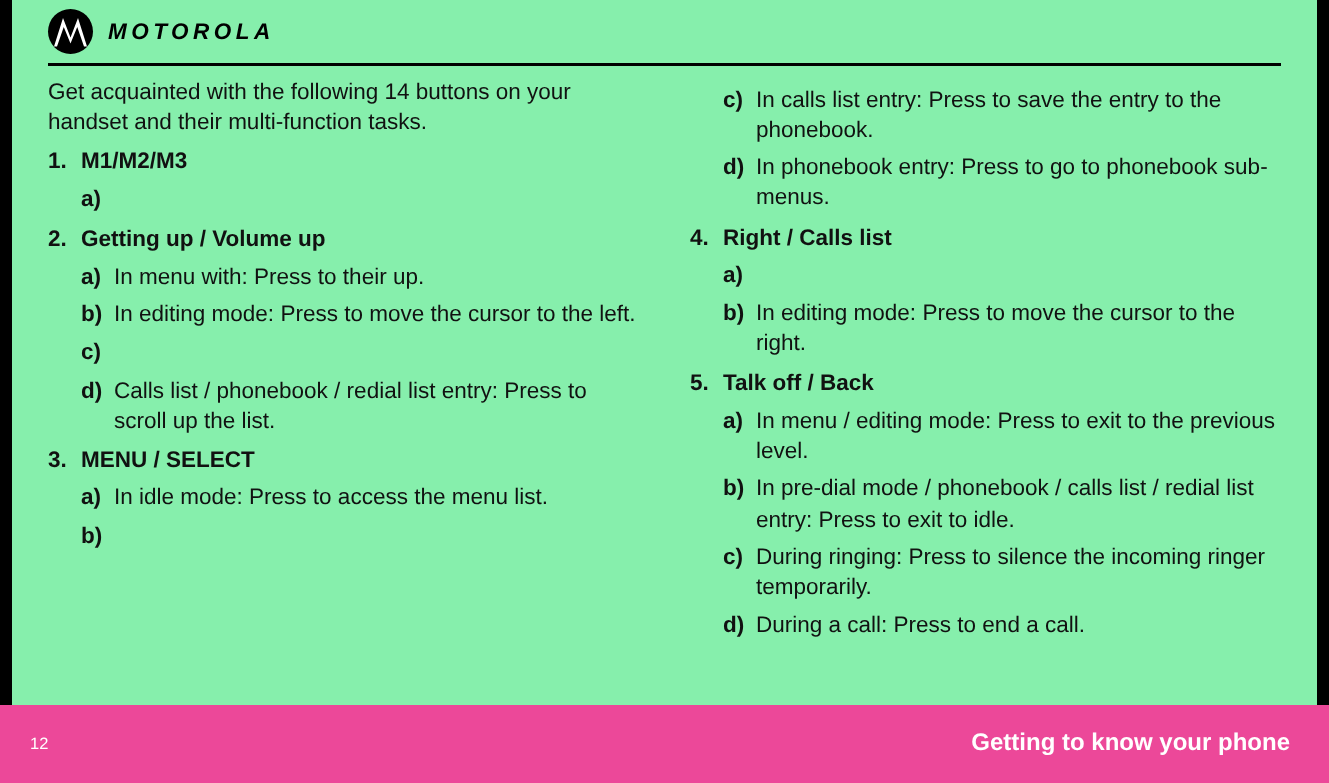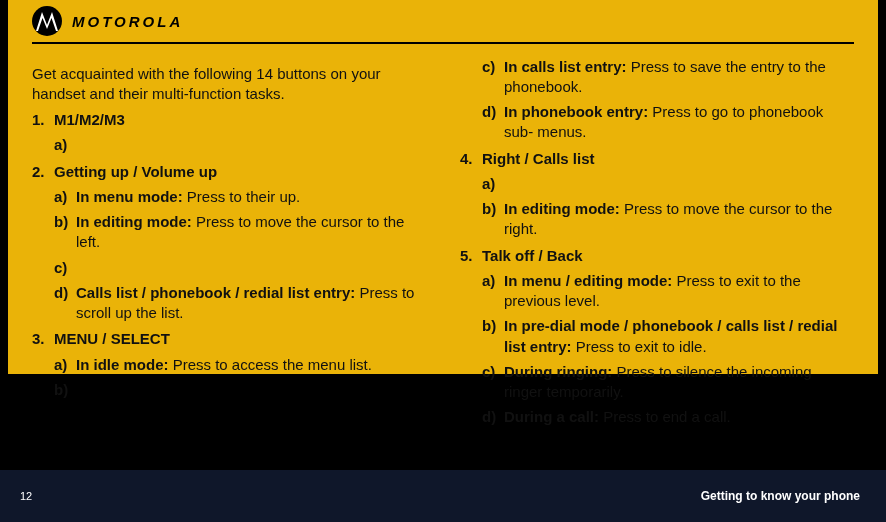--- a/index.html
+++ b/index.html
@@ -1,37 +1,37 @@
 <!DOCTYPE html>
 <html><head>
 <meta charset="utf-8">
 <style>
   * { box-sizing: border-box; margin: 0; padding: 0; }
   html, body { width: 886px; height: 522px; font-family: Arial, Helvetica, sans-serif; background: #000; }
   .page { width: 886px; height: 522px; background: #000; position: relative; }
-  .sheet { position: absolute; left: 8px; top: 0; width: 870px; height: 374px; background: #eab308; }
+  .sheet { position: absolute; left: 8px; top: 0; width: 870px; height: 470px; background: #86efac; }
   .header { display: flex; align-items: center; padding: 6px 24px 6px 24px; }
   .logo-circle { width: 30px; height: 30px; border-radius: 50%; background: #000; position: relative; margin-right: 10px; flex-shrink: 0; }
   .logo-circle svg { position: absolute; top: 0; left: 0; }
   .brand { font-weight: 900; letter-spacing: 3px; font-size: 15px; font-style: italic; }
   .rule { height: 1.5px; background: #000; margin: 0 24px 8px 24px; }
   .content { display: flex; padding: 0 24px; column-gap: 34px; font-size: 15px; color: #111; line-height: 1.35; }
   .col { flex: 1 1 0; }
-  .intro { margin-bottom: 6px; margin-top: 12px; }
+  .intro { margin-bottom: 6px; }
   .num-item { display: flex; margin-top: 6px; font-weight: bold; }
   .num-item .n { width: 22px; flex-shrink: 0; }
   .sub-item { display: flex; margin-top: 5px; padding-left: 22px; font-weight: normal; }
   .sub-item .s { width: 22px; flex-shrink: 0; font-weight: bold; }
-  .sub-item .t b { font-weight: bold; }
+  .sub-item .t b { font-weight: normal; }
   .sub-item .t { flex: 1; }
   .num-item .t { flex: 1; }
   .cont .sub-item { padding-left: 22px; }
-  .footer { position: absolute; bottom: 0; left: 0; width: 886px; height: 52px; background: #0f172a; color: #fff; display: flex; align-items: center; justify-content: space-between; padding: 0 26px 0 20px; }
+  .footer { position: absolute; bottom: 0; left: 0; width: 886px; height: 52px; background: #ec4899; color: #fff; display: flex; align-items: center; justify-content: space-between; padding: 0 26px 0 20px; }
   .footer .pg { font-size: 11px; }
-  .footer .sec { font-size: 12px; font-weight: bold; }
+  .footer .sec { font-size: 16px; font-weight: bold; }
 </style>
 </head>
 <body>
 <div class="page">
   <div class="sheet">
     <div class="header">
       <div class="logo-circle">
         <svg viewBox="0 0 30 30" width="30" height="30">
           <path d="M4 25 L10 6 L15 19 L20 6 L26 25 L24 25 L19.5 12 L15 23 L10.5 12 L6 25 Z" fill="#fff"></path>
         </svg>
@@ -50,21 +50,21 @@
         <div class="sub-item">
           <div class="s">a)</div>
         </div>
 
         <div class="num-item">
           <div class="n">2.</div>
           <div class="t">Getting up / Volume up</div>
         </div>
         <div class="sub-item">
           <div class="s">a)</div>
-          <div class="t"><b>In menu mode:</b> <span>Press to their up.</span></div>
+          <div class="t"><b>In menu with:</b> <span>Press to their up.</span></div>
         </div>
         <div class="sub-item">
           <div class="s">b)</div>
           <div class="t"><b>In editing mode:</b> <span>Press to move the cursor to the left.</span></div>
         </div>
         <div class="sub-item">
           <div class="s">c)</div>
         </div>
         <div class="sub-item">
           <div class="s">d)</div>

